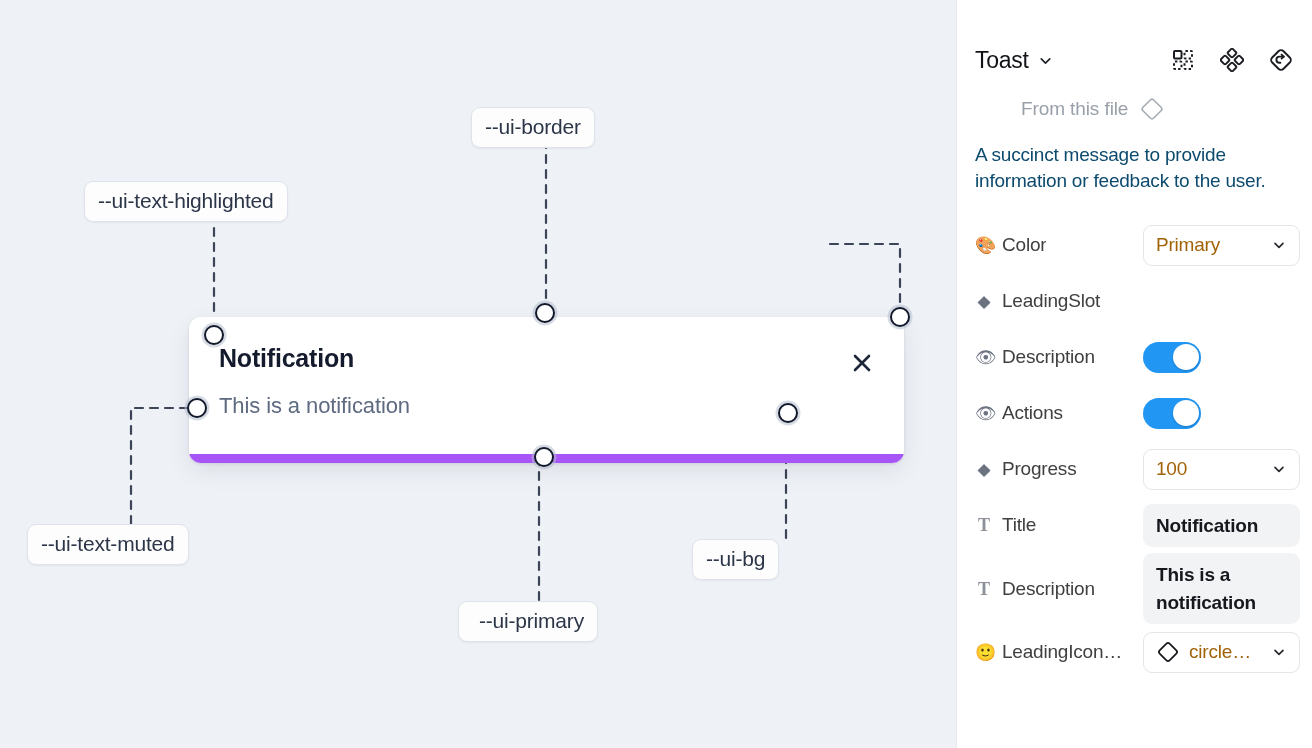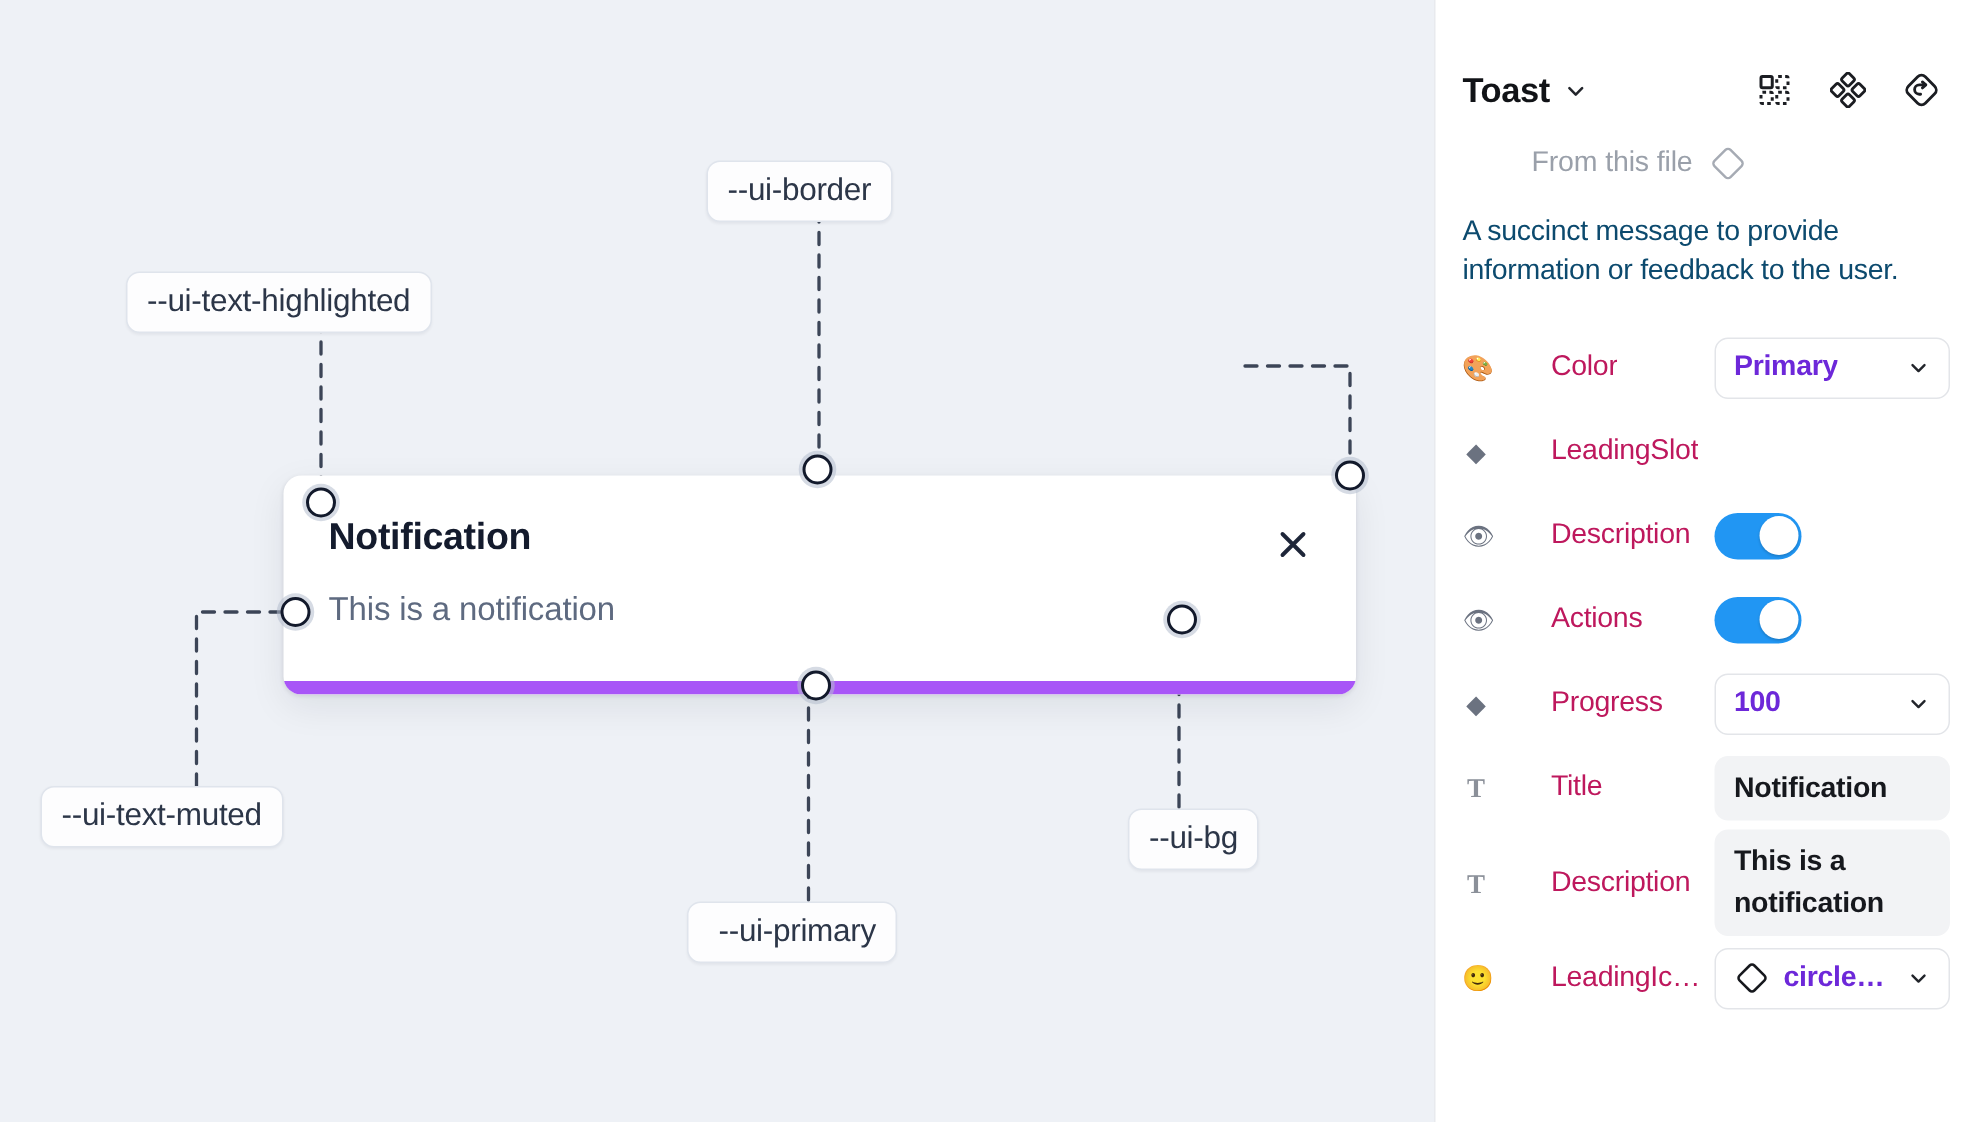--- a/index.html
+++ b/index.html
@@ -85,21 +85,21 @@
     background: #ffffff;
     border-left: 1px solid #e8eaee;
     flex: none;
     padding: 0 18px;
   }
   #panel-header {
     display: flex; align-items: center;
     height: 56px; margin-top: 32px;
   }
   #panel-title {
-    font-size: 23px; font-weight: 700; color: #111317;
+    font-size: 23px; font-weight: 400; color: #111317;
     letter-spacing: -0.3px;
     text-align: right;
   }
   #panel-title-caret { margin-left: 9px; display: flex; align-items: center; color: #22252b; }
   #panel-tools { margin-left: auto; display: flex; align-items: center; gap: 23px; }
   .tool-icon { display: flex; align-items: center; justify-content: center; width: 26px; height: 26px; color: #1b1d22; }
 
   #from-file-row { display: flex; align-items: center; gap: 11px; margin-top: 6px; height: 30px; margin-left: 46px; }
   #from-file-label { font-size: 19px; color: #9aa0aa; letter-spacing: -0.1px; }
 
@@ -111,34 +111,34 @@
 
   #prop-list { margin-top: 24px; }
   .prop-row {
     display: flex; align-items: center;
     min-height: 56px;
   }
   .prop-left { display: flex; align-items: center; gap: 9px; width: 168px; flex: none; }
   .prop-icon { font-size: 17px; line-height: 1; width: 18px; text-align: center; color: #6b7280; }
   .prop-icon.serif-t { font-family: "Liberation Serif", serif; font-weight: 700; font-size: 18px; color: #8b9099; }
   .prop-label {
-    font-size: 19px; color: #be185d; letter-spacing: -0.2px;
-    white-space: nowrap; overflow: hidden; text-overflow: ellipsis; margin-left: 32px;
+    font-size: 19px; color: #404040; letter-spacing: -0.2px;
+    white-space: nowrap; overflow: hidden; text-overflow: ellipsis;
   }
   .prop-ctl { margin-left: auto; width: 157px; flex: none; }
 
   .select {
     position: relative;
     height: 41px;
     border: 1px solid #e3e5e9;
     border-radius: 9px;
     background: #ffffff;
     display: flex; align-items: center;
     padding: 0 12px;
-    font-size: 19px; font-weight: 700; color: #6d28d9;
+    font-size: 19px; font-weight: 400; color: #a16207;
     letter-spacing: -0.2px;
   }
   .select .caret { margin-left: auto; display: flex; align-items: center; color: #22252b; }
   .select .diamond-pre { margin-right: 9px; display: flex; align-items: center; }
   .select .sel-val { overflow: hidden; text-overflow: ellipsis; white-space: nowrap; }
 
   .textbox {
     min-height: 41px;
     border-radius: 9px;
     background: #f2f3f5;
@@ -194,21 +194,21 @@
           <path d="M5 5 L19 19 M19 5 L5 19"></path>
         </svg>
       </div>
       <div id="toast-progress"></div>
     </div>
 
     <div class="chip" style="left:84px;  top:181px;">--ui-text-highlighted</div>
     <div class="chip" style="left:471px; top:107px;">--ui-border</div>
     <div class="chip" style="left:27px;  top:524px;">--ui-text-muted</div>
     <div class="chip" style="left:458px; top:601px;padding-left:20px;">--ui-primary</div>
-    <div class="chip" style="left:752px; top:539px;">--ui-bg</div>
+    <div class="chip" style="left:692px; top:539px;">--ui-bg</div>
 
     <div class="handle" style="left:214px; top:335px;"></div>
     <div class="handle" style="left:545px; top:313px;"></div>
     <div class="handle" style="left:900px; top:317px;"></div>
     <div class="handle" style="left:197px; top:408px;"></div>
     <div class="handle" style="left:544px; top:457px;"></div>
     <div class="handle" style="left:788px; top:413px;"></div>
   </div>
 
   <div id="panel">

